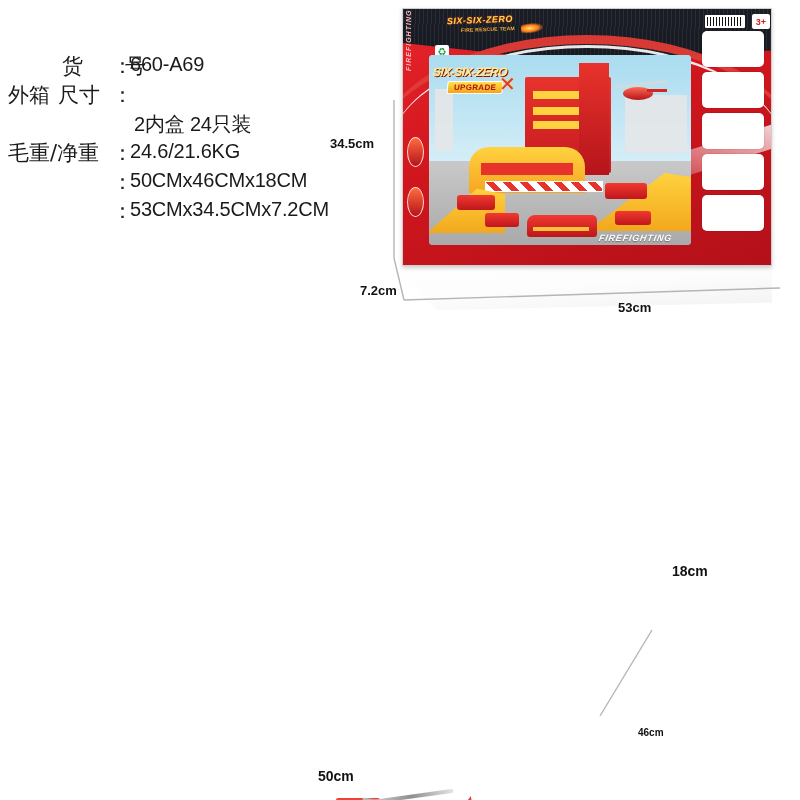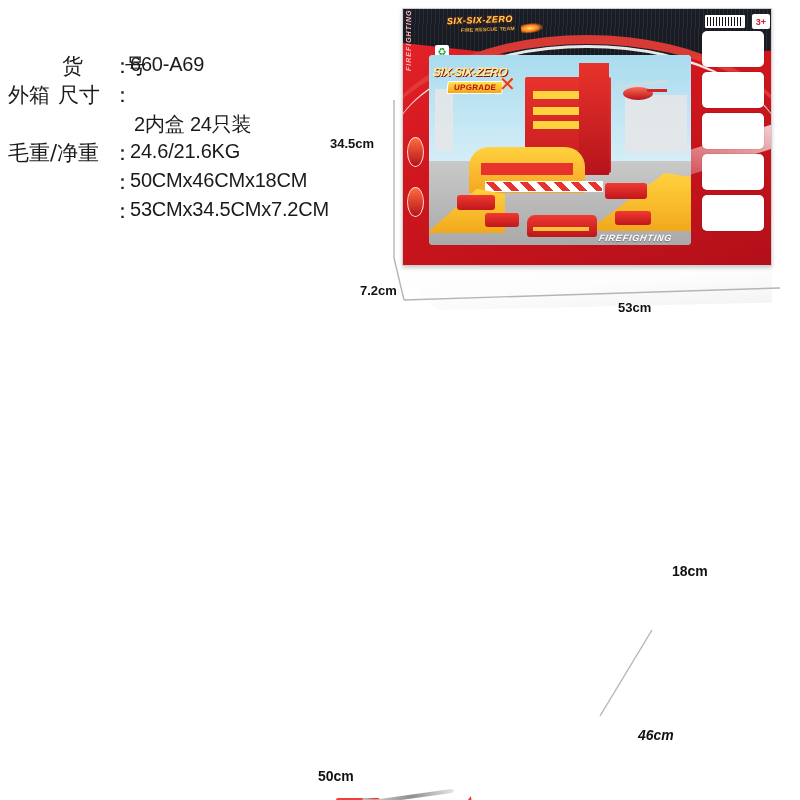--- a/index.html
+++ b/index.html
@@ -382,18 +382,18 @@
     <div class="t-heli-rotor"></div>
     <div class="t-heli-rotor2"></div>
 
     <div class="t-heli-fin"></div>
 
     <svg width="800" height="420" style="position:absolute;left:0;top:0;pointer-events:none">
       <line x1="600" y1="336" x2="652" y2="250" stroke="#b5b5b5" stroke-width="1.4"></line>
     </svg>
 
     <div class="dim-txt" style="left:672px; top:183px; font-size:14px;">18cm</div>
-    <div class="dim-txt" style="left:638px; top:347px; font-size:14px;font-style:italic;">46cm</div>
+    <div class="dim-txt" style="left:638px; top:347px; font-size:10px;">46cm</div>
     <div class="dim-txt" style="left:318px; top:388px; font-size:14px;">50cm</div>
 
   </div>
 
 </div>
 
 </body></html>

